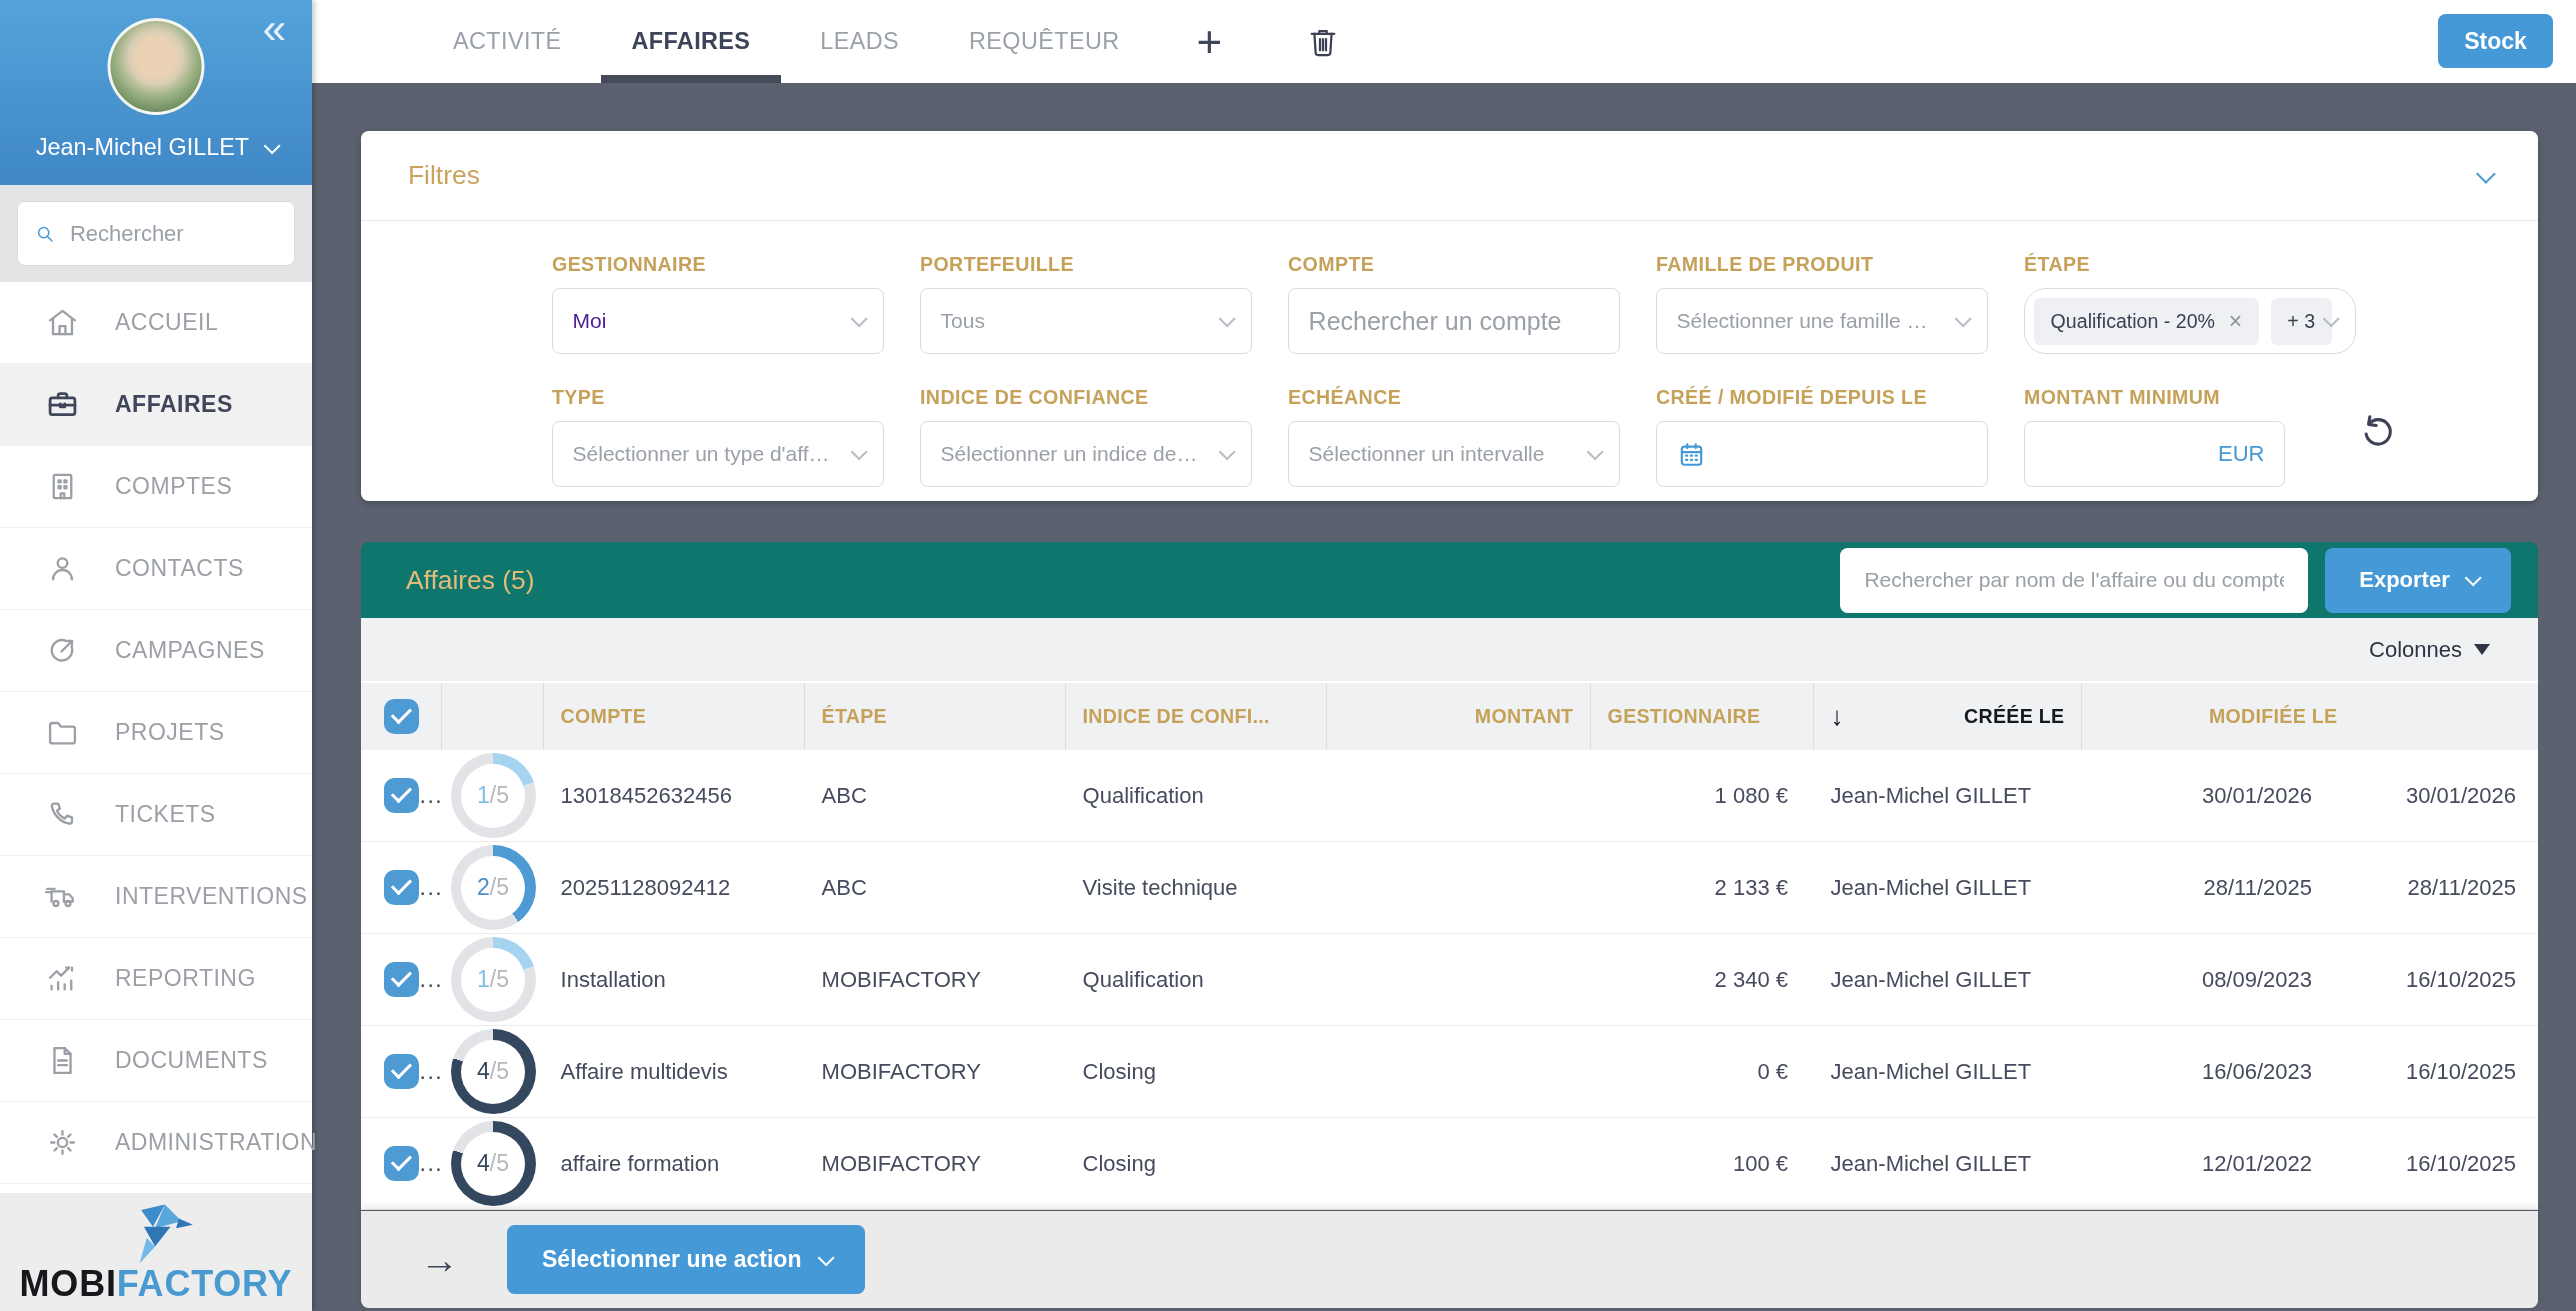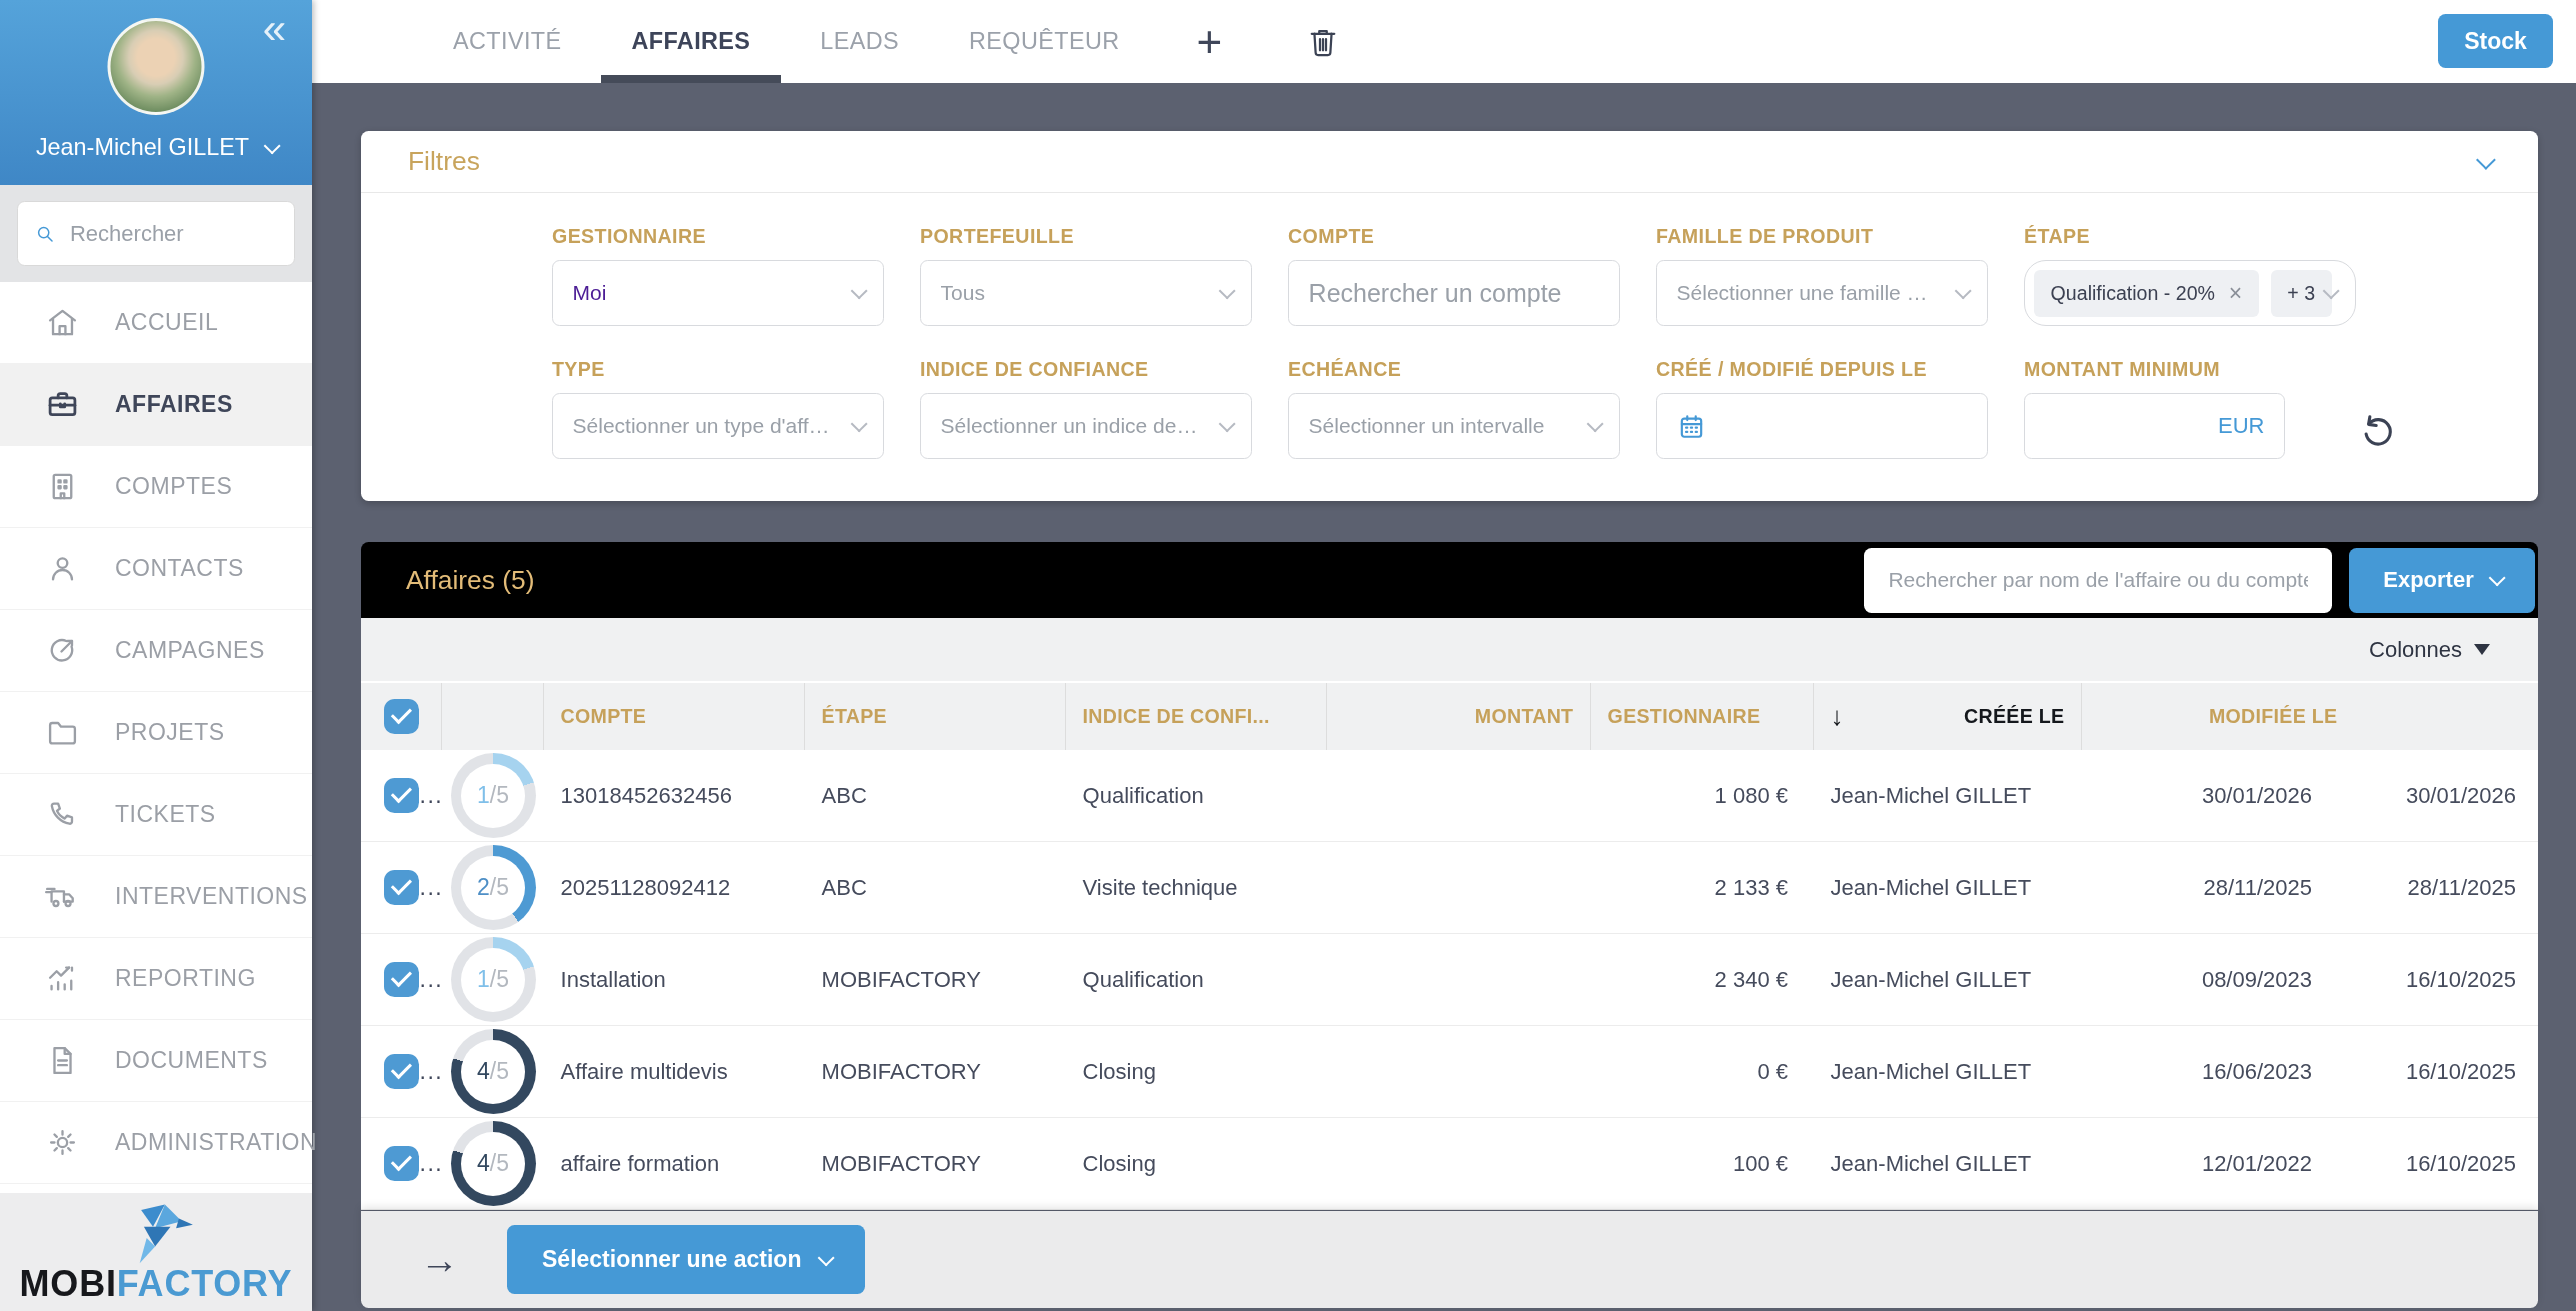--- a/index.html
+++ b/index.html
@@ -36,41 +36,41 @@
   .topbar { position:absolute; left:312px; top:0; right:0; height:83px; background:#fff; display:flex; align-items:center; padding-left:106px; z-index:4; }
   .tab { padding:0 35px; height:83px; display:flex; align-items:center; position:relative; color:#9ba1aa; font-size:23.4px; letter-spacing:0.4px; cursor:pointer; }
   .tab.active { color:#3d4459; font-weight:700; }
   .tab.active::after { content:""; position:absolute; left:4.5px; right:4.5px; bottom:0; height:7.6px; background:#454b59; }
   .plus-btn { margin-left:42px; font-size:44px; font-weight:300; color:#3f4659; cursor:pointer; line-height:1; }
   .trash-btn { margin-left:83px; cursor:pointer; color:#3b4254; display:flex; }
   .stock-btn { position:absolute; right:23px; top:14.4px; width:115px; height:54px; background:#4599d6; color:#fff; border:none; border-radius:7.6px; font-size:23px; font-weight:700; cursor:pointer; font-family:inherit; }
 
   
   .filters { position:absolute; left:361px; top:131px; width:2177px; height:370px; background:#fff; border-radius:7.6px; box-shadow:0 2.3px 7.6px rgba(0,0,0,.2); }
-  .filters-header { height:62px; display:flex; align-items:center; justify-content:space-between; padding:0 47px; border-bottom:1.5px solid #e8e8e8; }
+  .filters-header { height:90px; display:flex; align-items:center; justify-content:space-between; padding:0 47px; border-bottom:1.5px solid #e8e8e8; }
   .filters-title { font-size:26.4px; color:#c8a45c; }
   .chev.blue { border-color:#4599d6; width:13.6px; height:13.6px; border-width:2.3px; cursor:pointer; }
   .filters-body { padding:32px 0 0 191px; position:relative; }
   .fgrid { display:grid; grid-template-columns:repeat(5,332px); column-gap:36px; row-gap:32px; }
   .fld label { display:block; font-size:19.6px; font-weight:700; color:#c6a15a; letter-spacing:0.4px; margin-bottom:12px; white-space:nowrap; }
   .fbox { height:66px; border:1.5px solid #d8dade; border-radius:7.6px; display:flex; align-items:center; padding:0 19.6px; font-size:21px; background:#fff; position:relative; cursor:pointer; }
   .fbox .ph { color:#9aa0a8; white-space:nowrap; overflow:hidden; text-overflow:ellipsis; padding-right:33px; }
   .fbox .val { color:#4c1d95; }
   .fbox .chev { position:absolute; right:19.6px; border-color:#b6bac2; }
   .fbox input { border:none; outline:none; font-size:25px; width:100%; color:#3c4356; font-family:inherit; }
   .fbox input::placeholder { color:#9aa0a8; }
   .etape-box { padding:0 48px 0 9px; gap:12px;border-radius:22px; }
   .chip { background:#eef0f3; border-radius:6px; height:47px; display:flex; align-items:center; padding:0 16.6px; font-size:19.6px; color:#3c4152; gap:13.6px; white-space:nowrap; }
   .chip .x { color:#8a8f98; font-size:23px; cursor:pointer; line-height:1; }
   .eur { position:absolute; right:19.6px; color:#4599d6; font-size:22px; }
   .reset-wrap { position:absolute; right:141px; top:281px; cursor:pointer; color:#3b4254; }
 
   
   .aff { position:absolute; left:361px; top:542px; width:2177px; height:766px; display:flex; flex-direction:column; border-radius:7.6px; }
-  .aff-header { height:76px; background:#000000; border-radius:7.6px 7.6px 0 0; display:flex; align-items:center; padding:0 3px 0 45px; flex:none; }
+  .aff-header { height:76px; background:#0f766e; border-radius:7.6px 7.6px 0 0; display:flex; align-items:center; padding:0 27px 0 45px; flex:none; }
   .aff-title { font-size:26.4px; color:#e3bc78; flex:1; }
   .aff-search { width:468px; height:65px; border-radius:7.6px; border:none; outline:none; font-size:21px; padding:0 24px; margin-right:16.6px; color:#3c4356; font-family:inherit; }
   .aff-search::placeholder { color:#9aa0a8; }
   .export-btn { width:186px; height:65px; border:none; border-radius:7.6px; background:#4599d6; color:#fff; font-size:22px; font-weight:700; display:flex; align-items:center; justify-content:center; gap:15px; cursor:pointer; font-family:inherit; }
   .colonnes-bar { height:63px; background:#f0f1f2; display:flex; align-items:center; justify-content:flex-end; padding-right:48px; gap:12px; font-size:22px; color:#2e3442; flex:none; cursor:pointer; }
   .tri { width:0; height:0; border-left:8.3px solid transparent; border-right:8.3px solid transparent; border-top:11.3px solid #2e3442; }
 
   .gridcols { display:grid; grid-template-columns:81px 102px 261px 261px 261px 264px 223px 268px 272px 185px; }
   .thead { height:69px; background:#f0f1f2; border-top:2.3px solid #fff; align-items:stretch; flex:none; }
   .th { font-size:19.6px; font-weight:700; color:#c6a15a; letter-spacing:0.3px; padding:0 16.6px; display:flex; align-items:center; border-right:1.5px solid #ddd; white-space:nowrap; overflow:hidden; }

